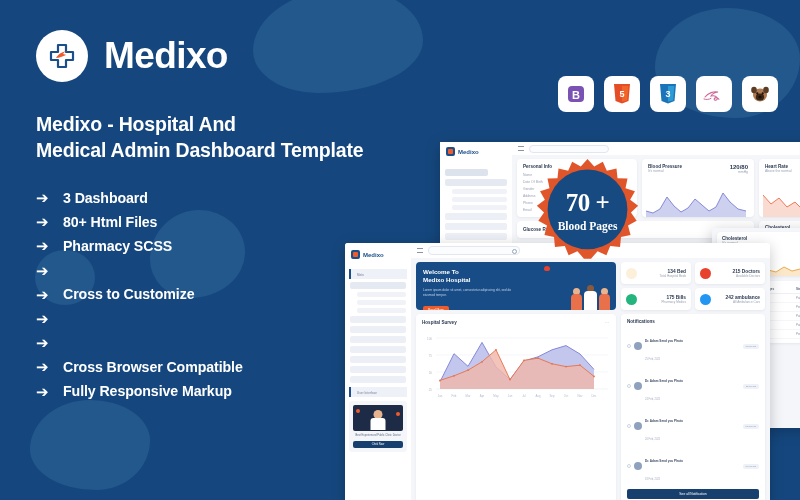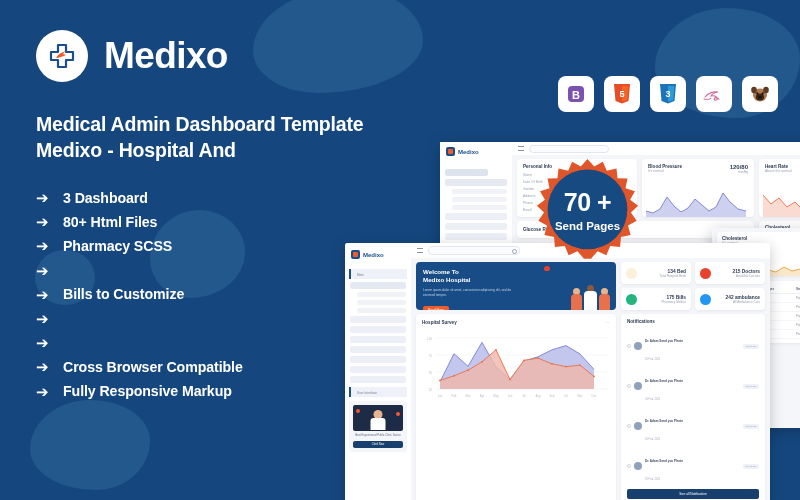--- a/index.html
+++ b/index.html
@@ -94,21 +94,21 @@
   .ntxt { font-size: 3.1px; font-weight: bold; color: #3b4a63; }
   .ndate { font-size: 2.6px; color: #a6aec0; }
   .npill { margin-left: auto; font-size: 2.5px; color: #8f98ab; background: #eef1f7; padding: 1px 3px; border-radius: 2px; }
   .nbtn { margin-top: 5px; background: #18406f; color: #fff; font-size: 3.3px; text-align: center; padding: 3px; border-radius: 2px; }
 
   .tbl { width: 100%; border-collapse: collapse; }
   .tbl th { font-size: 3.1px; color: #5d6a82; text-align: left; padding: 2px 3px; border-bottom: 1px solid #eef0f5; font-weight: bold; }
   .tbl td { font-size: 2.9px; color: #8e97a9; padding: 2px 3px; border-bottom: 1px solid #f4f6f9; }
 
   
-  .seal { position: absolute; left: 535px; top: 158px; width: 105px; height: 105px; z-index: 20; }
+  .seal { position: absolute; left: 535px; top: 158px; width: 105px; height: 105px; z-index: 20; font-family: Liberation Serif, serif; }
   .seal-txt { position: absolute; inset: 0; display: flex; flex-direction: column; align-items: center; justify-content: center; }
   .seal-n { color: #fff; font-size: 25px; font-weight: bold; letter-spacing: -0.5px; line-height: 1; }
   .seal-s { color: #fff; font-size: 11.5px; font-weight: bold; margin-top: 5px; }
 </style>
 </head>
 <body>
 
 <div class="blob blob-a"></div>
 <div class="blob blob-b"></div>
 <div class="blob blob-c"></div>
@@ -121,43 +121,43 @@
     <div class="logo-circle">
       <svg width="30" height="30" viewBox="0 0 30 30">
         <path d="M11 4h8v7h7v8h-7v7h-8v-7H4v-8h7z" fill="none" stroke="#1b4f8c" stroke-width="2.2" stroke-linejoin="round"></path>
         <path d="M9 17c3-5 8-7 12-7-2 0-4 1-5 3 1 0 3 1 3 1-3 1-7 3-10 3z" fill="#ef5b2b"></path>
       </svg>
     </div>
     <div class="brandname">Medixo</div>
   </div>
 
   <div class="headline">
+    <div>Medixo - Hospital And</div>
     <div>Medical Admin Dashboard Template</div>
-    <div>Medixo - Hospital And</div>
   </div>
 
   <ul class="features">
     <li class="feat">
         <span class="arrow">➔</span>
         <span class="ftxt">3 Dashboard</span>
       </li>
     <li class="feat">
         <span class="arrow">➔</span>
         <span class="ftxt">80+ Html Files</span>
       </li>
     <li class="feat">
         <span class="arrow">➔</span>
         <span class="ftxt">Pharmacy SCSS</span>
       </li>
     <li class="feat">
         <span class="arrow">➔</span>
       </li>
     <li class="feat">
         <span class="arrow">➔</span>
-        <span class="ftxt">Bills to Customize</span>
+        <span class="ftxt">Cross to Customize</span>
       </li>
     <li class="feat">
         <span class="arrow">➔</span>
       </li>
     <li class="feat">
         <span class="arrow">➔</span>
       </li>
     <li class="feat">
         <span class="arrow">➔</span>
         <span class="ftxt">Cross Browser Compatible</span>
@@ -519,15 +519,15 @@
   </div>
 </div>
 
 <div class="seal">
   <svg width="105" height="105" viewBox="0 0 100 100">
     <polygon points="50,1 56.4,8.1 64.6,3.5 68.4,12.1 77.6,9.9 78.6,19.3 88.1,19.6 86.2,28.8 95.2,31.6 90.6,39.8 98.2,45.4 91.4,51.9 96.8,59.7 88.6,64.3 91,73.4 81.9,75.3 81,84.8 71.6,83.8 68,92.6 59.6,88.7 53.4,95.9 46.6,95.9 40.4,88.7 32,92.6 28.4,83.8 19,84.8 18.1,75.3 9,73.4 11.4,64.3 3.2,59.7 8.6,51.9 1.8,45.4 9.4,39.8 4.8,31.6 13.8,28.8 11.9,19.6 21.4,19.3 22.4,9.9 31.6,12.1 35.4,3.5 43.6,8.1" fill="#e0562a"></polygon>
     <circle cx="50" cy="49" r="38" fill="#174a80"></circle>
   </svg>
   <div class="seal-txt">
     <div class="seal-n">70 +</div>
-    <div class="seal-s">Send Pages</div>
+    <div class="seal-s">Blood Pages</div>
   </div>
 </div>
 
 </body></html>

